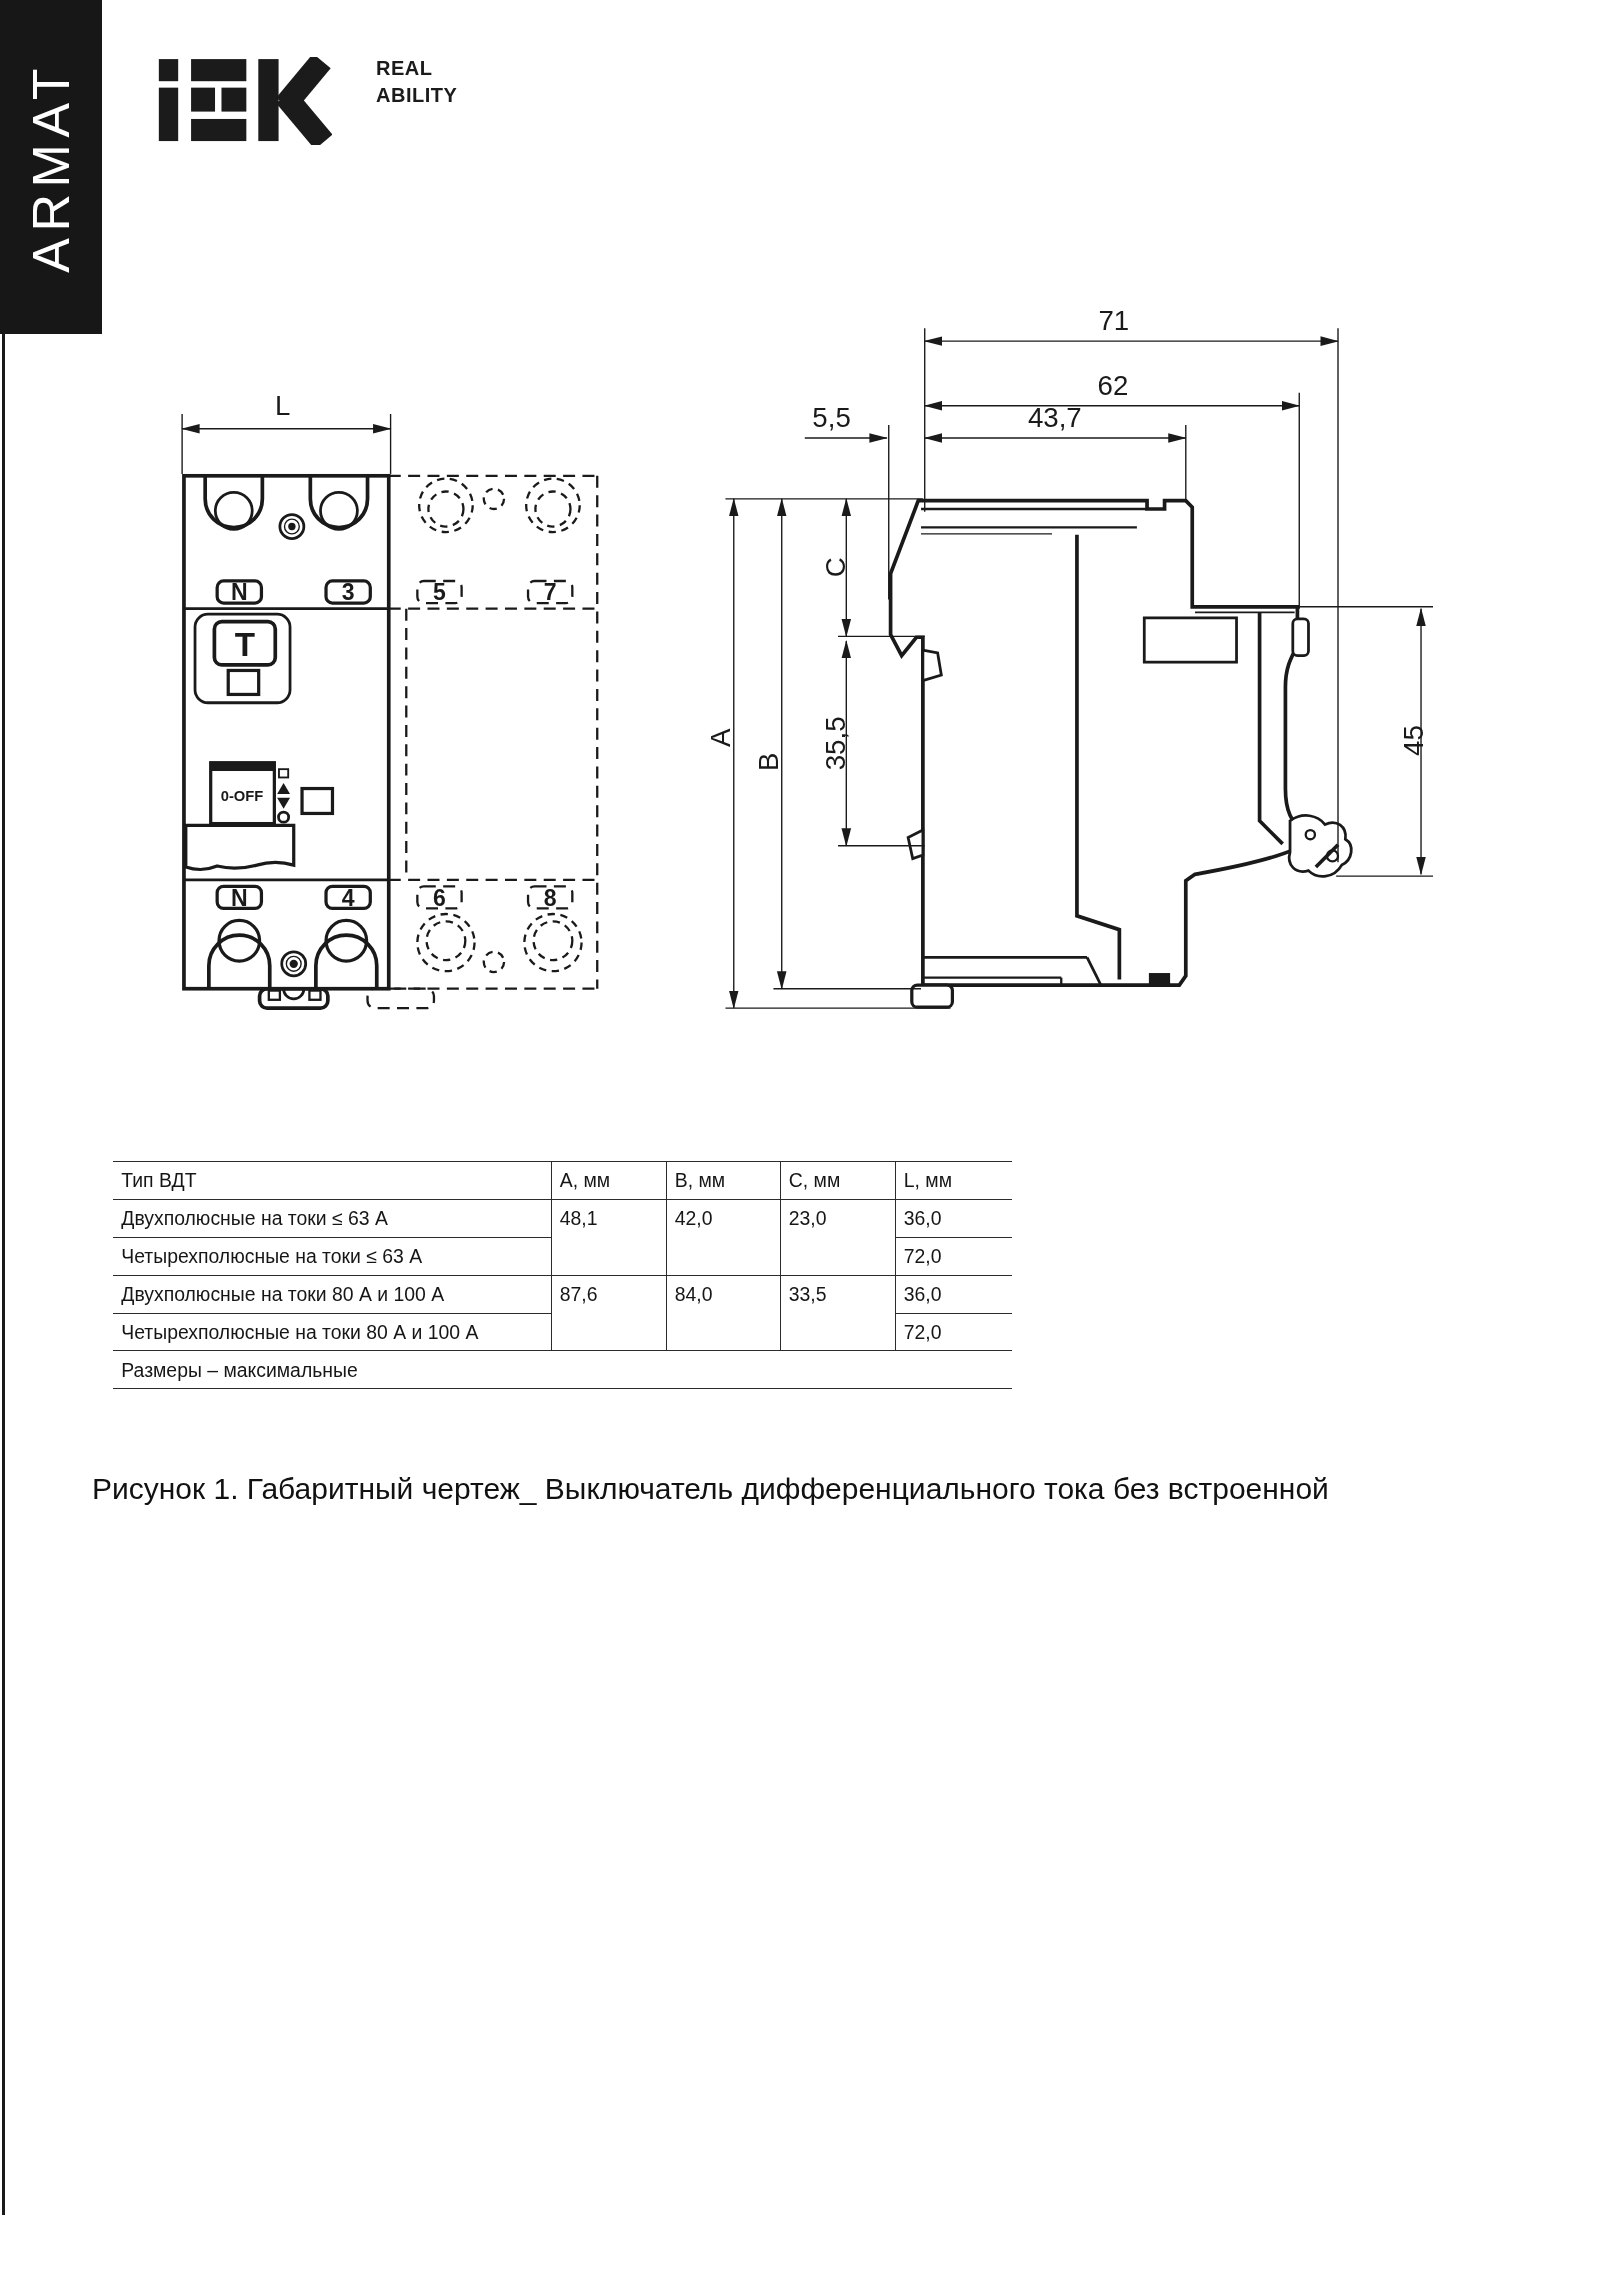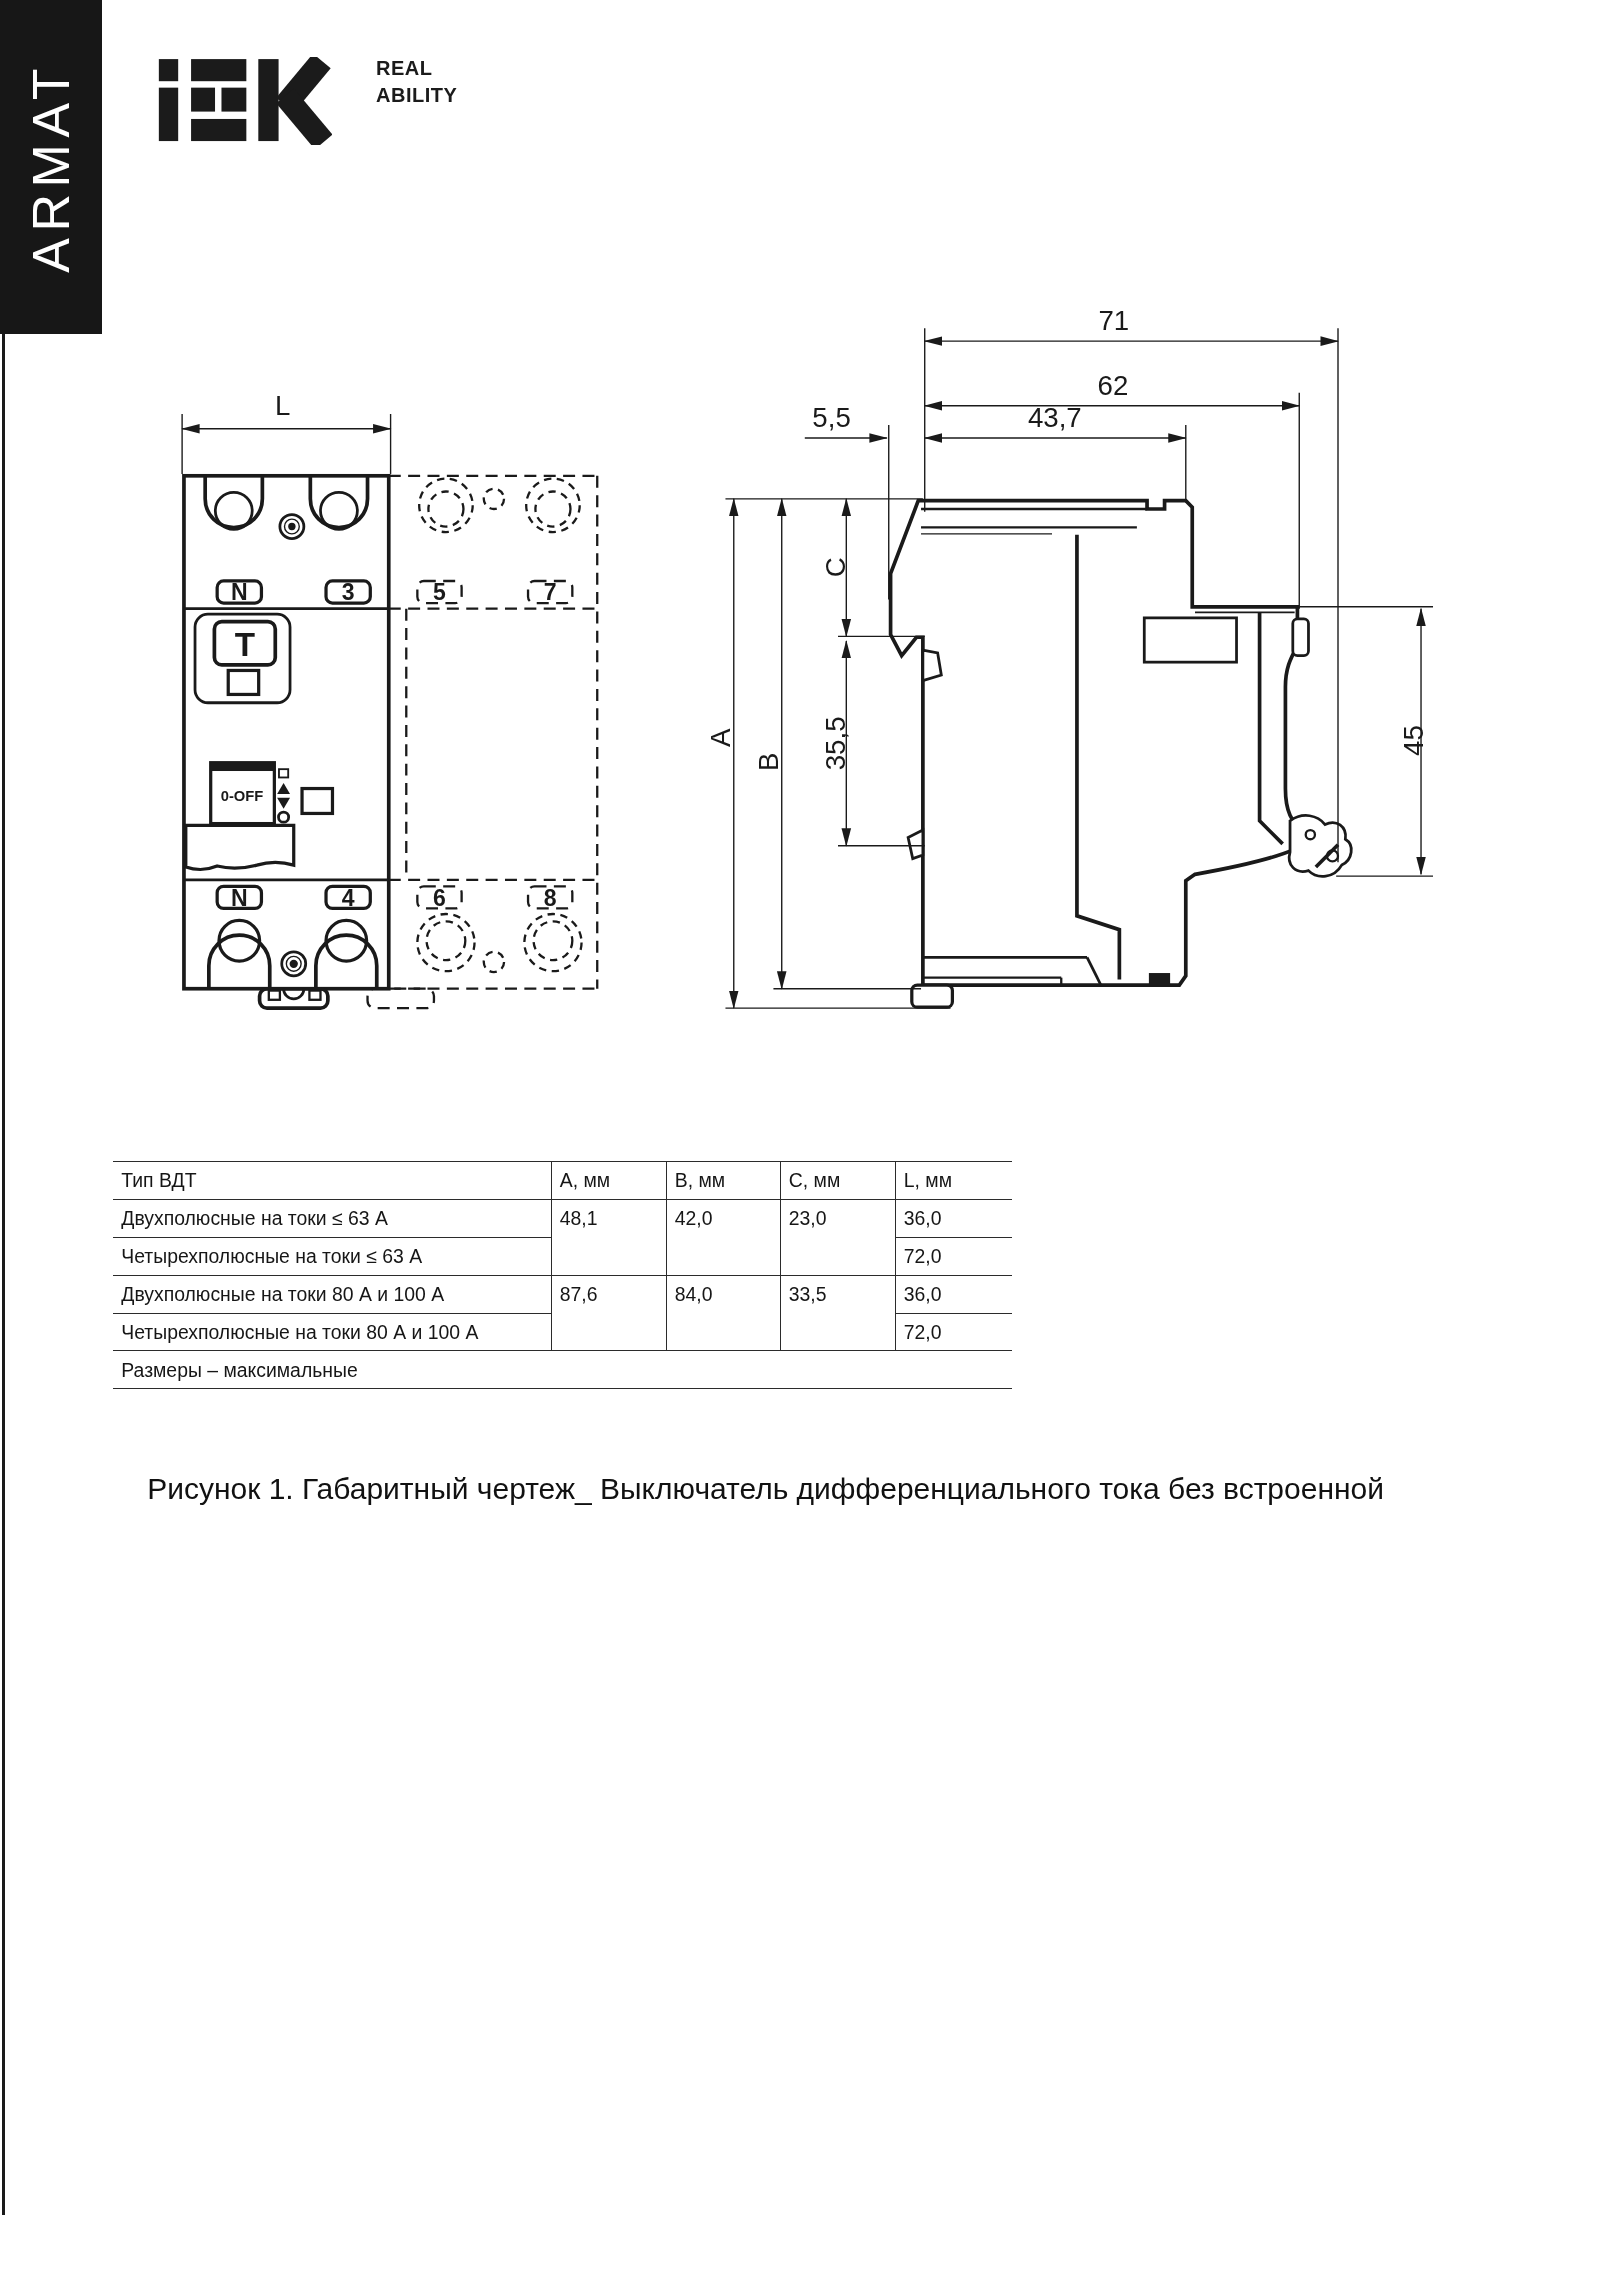--- a/index.html
+++ b/index.html
@@ -24,21 +24,21 @@
   .tlabel{font-size:36px;font-weight:700;}
   .swlabel{font-size:16px;font-weight:700;}
   
   .dim-table{position:absolute;left:113px;top:1161px;border-collapse:collapse;
              font-size:19.4px;color:#161616;border-bottom:1.8px solid #2b2b2b;table-layout:fixed;}
   .dim-table th,.dim-table td{vertical-align:top;text-align:left;font-weight:normal;
              padding:7.4px 7.4px 0 8.3px;height:29.5px;}
   .dim-table tr>*{border-top:1.8px solid #2b2b2b;}
   .bl{border-left:1.8px solid #2b2b2b;}
   
-  .caption{position:absolute;left:92px;top:1466px;width:1292px;text-align:right;
+  .caption{position:absolute;left:92px;top:1466px;width:1292px;text-align:left;
            font-size:30px;line-height:45px;color:#111;}
 </style>
 </head>
 <body>
 
 <div class="page">
 
   <div class="left-rule"></div>
 
   <div class="armat-bar">

